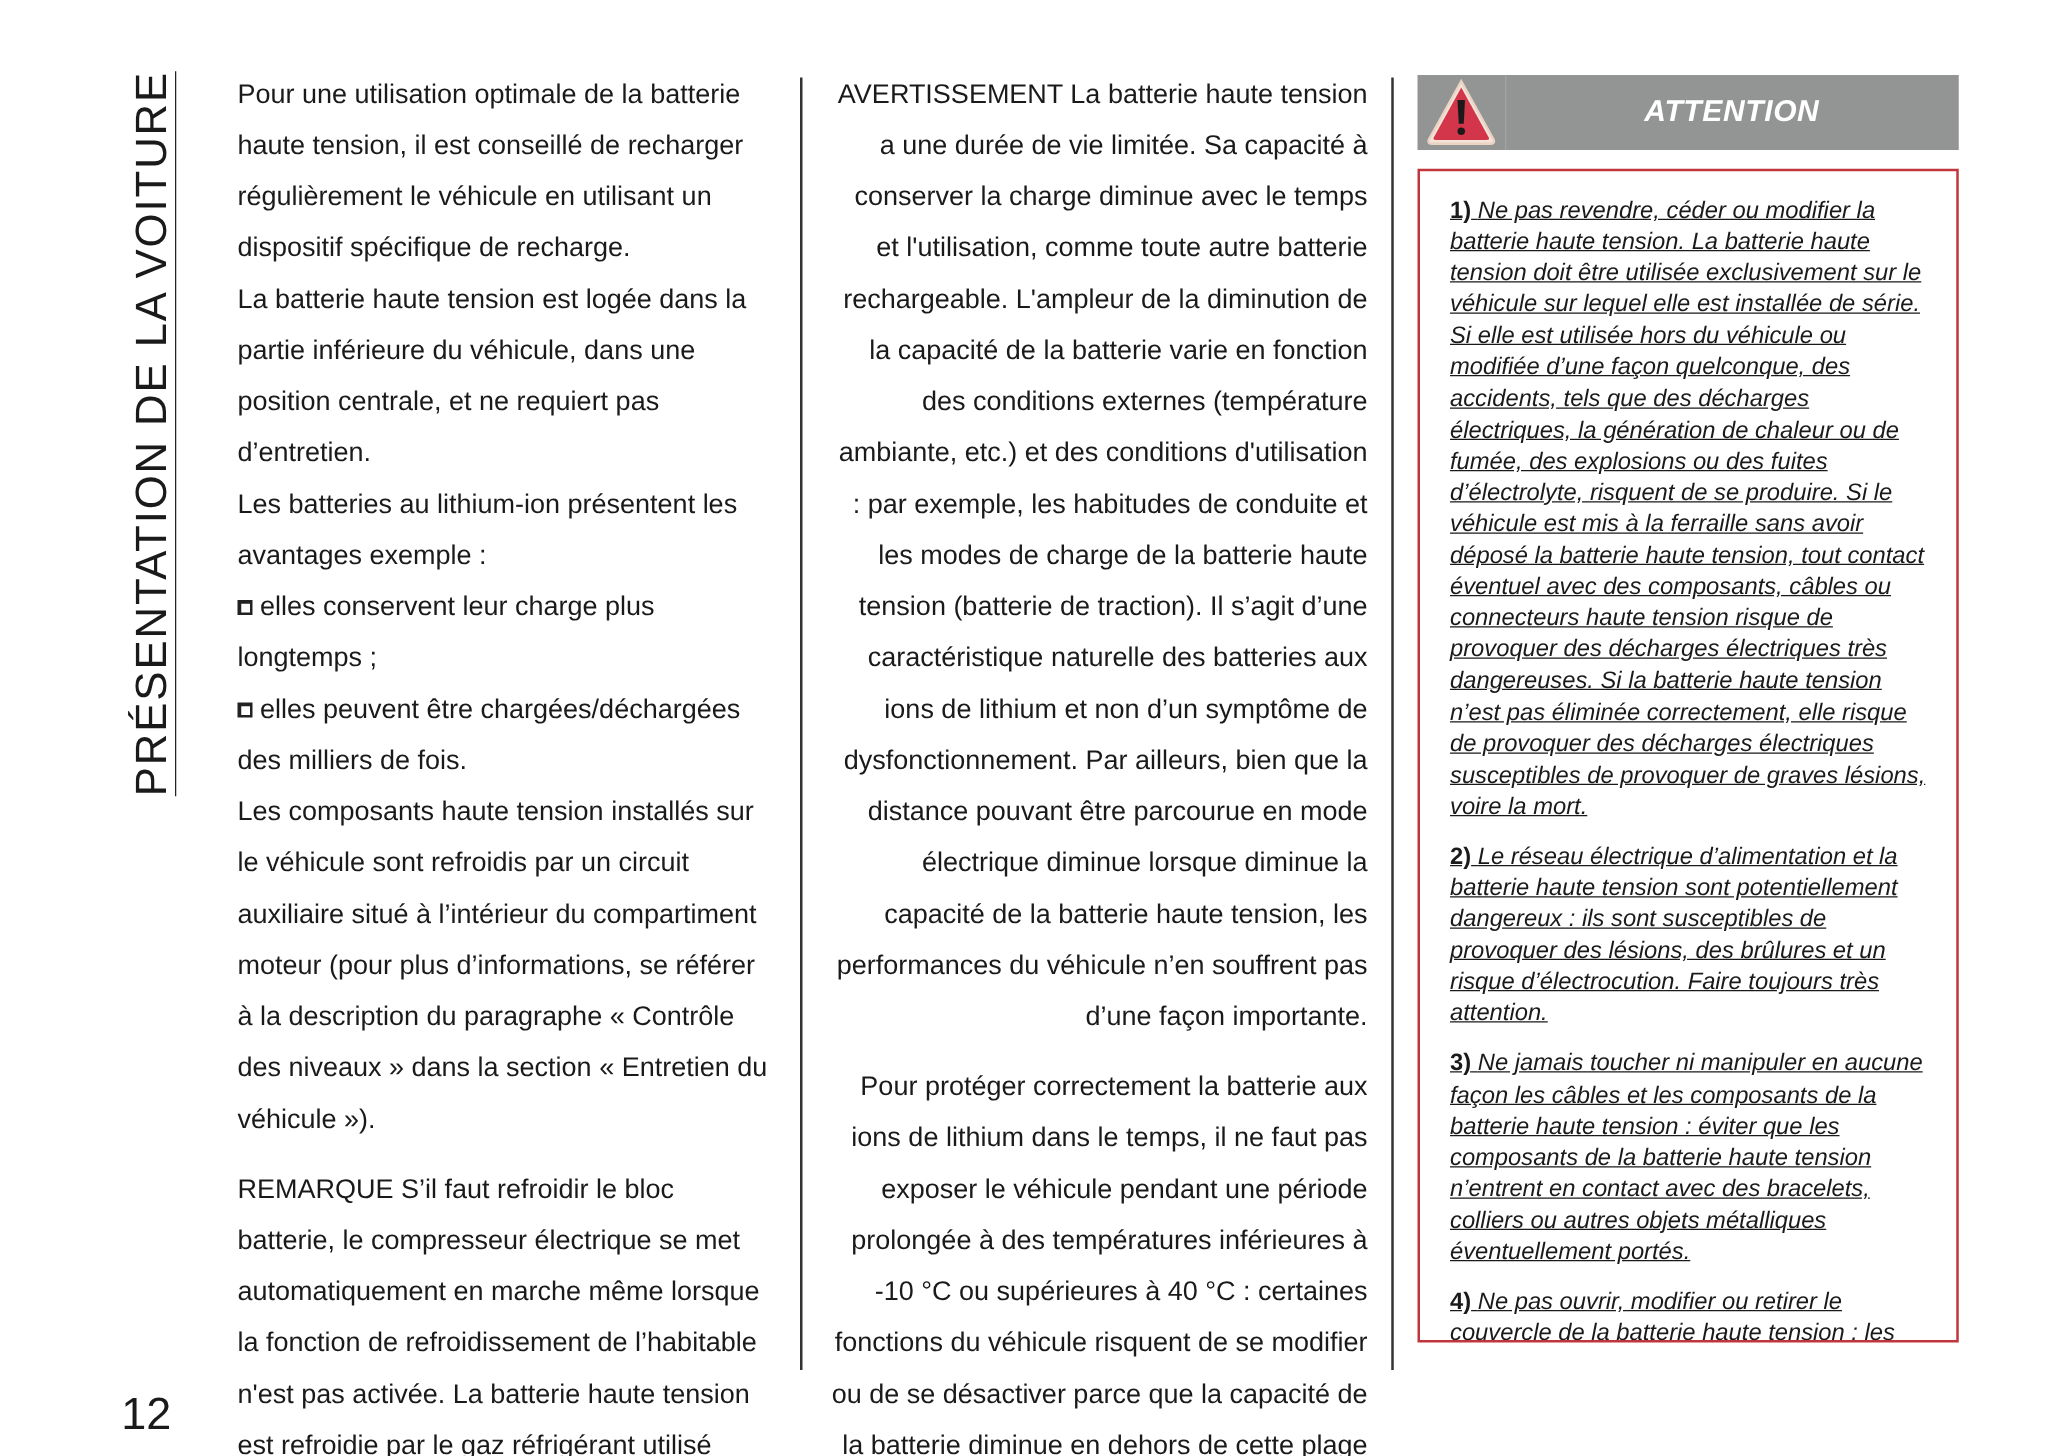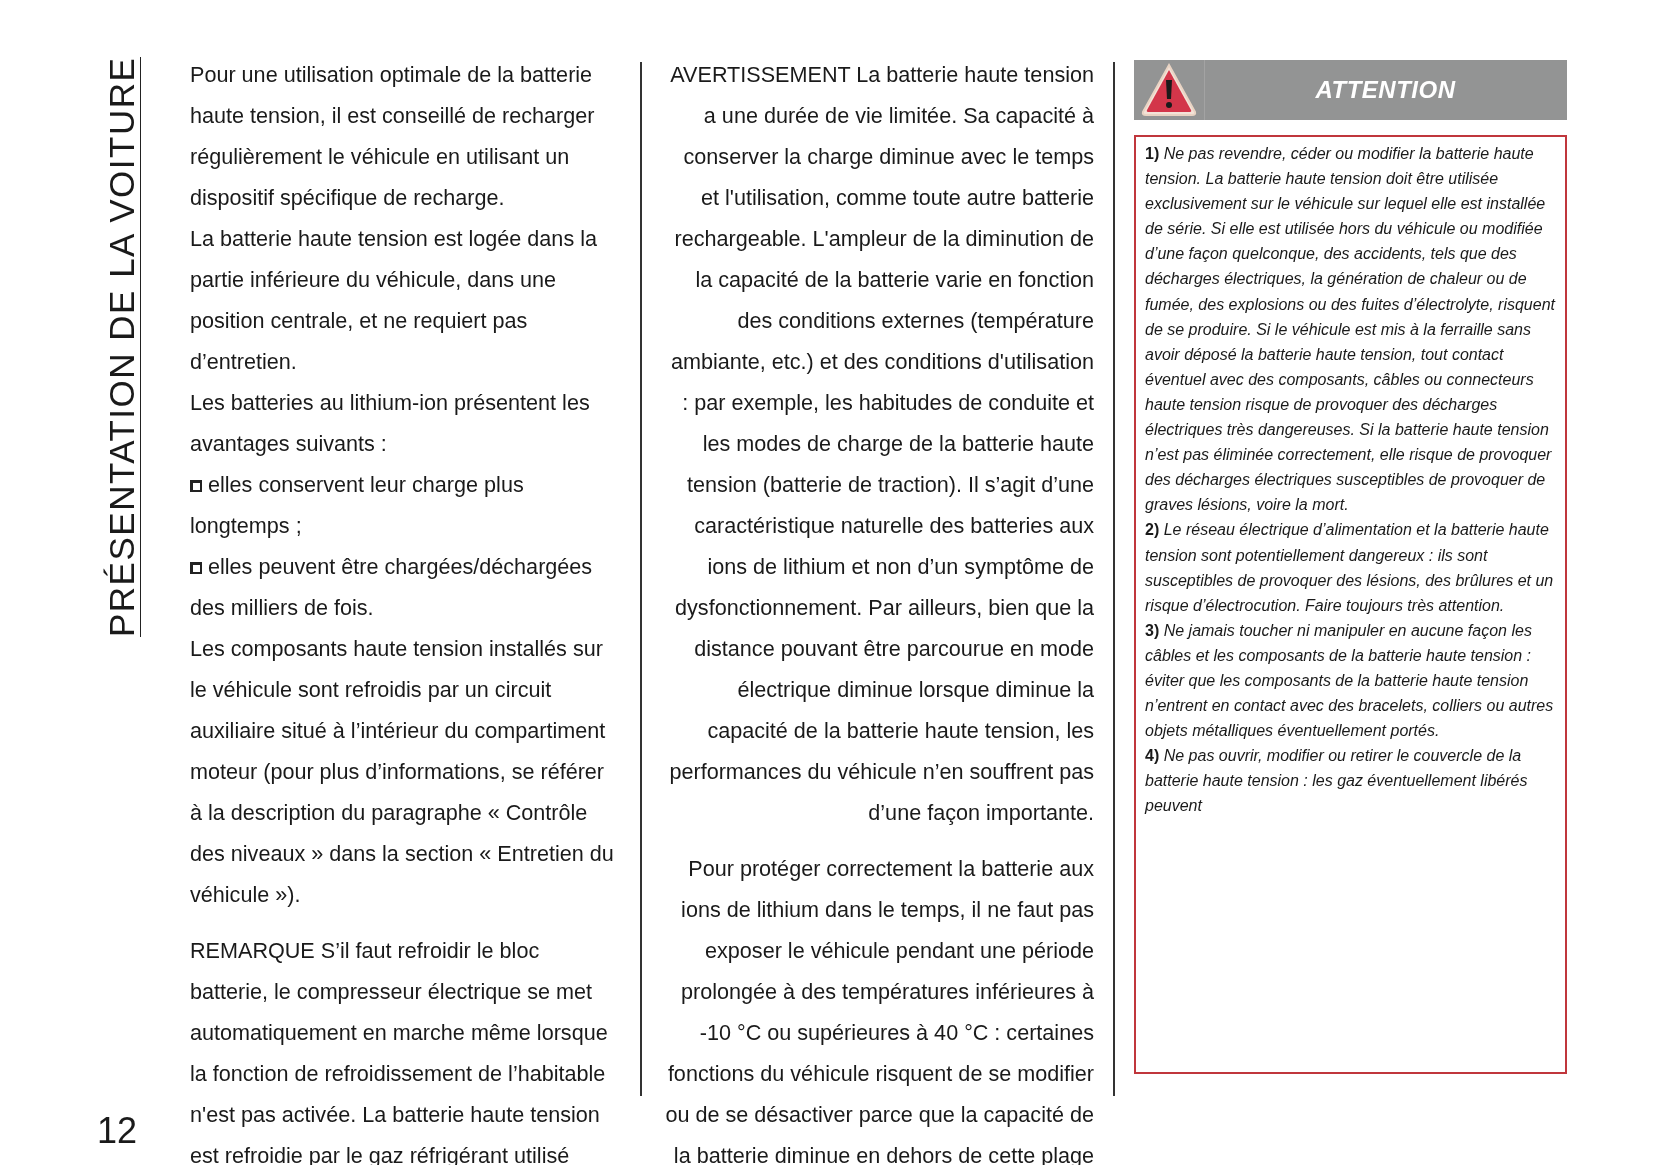--- a/index.html
+++ b/index.html
@@ -48,35 +48,35 @@
     position: absolute; left: 70px; right: 0; top: 0; height: 64px; line-height: 60px;
     text-align: center; color: #ffffff; font-weight: bold; font-style: italic;
     font-size: 24px; letter-spacing: 0.5px;
   }
   .attn-box {
     position: absolute; left: 1134px; top: 135px; width: 433px; height: 939px;
     border: 2.5px solid #c0363c; box-sizing: border-box;
     padding: 4px 8px 0 9px; overflow: hidden;
   }
   .attn-box p {
-    margin: 0; font-style: italic; font-size: 16px; line-height: 25.1px; color: #1a1a1a;
+    margin: 15px; font-style: italic; font-size: 19px; line-height: 25.1px; color: #1a1a1a; text-decoration: underline;
   }
   .attn-box b { font-style: normal; font-weight: bold; }
 </style>
 </head>
 <body>
 
 <div class="section-title">
   <span>PRÉSENTATION DE LA VOITURE</span>
 </div>
 
 <div class="col col1">
   <p>Pour une utilisation optimale de la batterie haute tension, il est conseillé de recharger régulièrement le véhicule en utilisant un dispositif spécifique de recharge.</p>
   <p>La batterie haute tension est logée dans la partie inférieure du véhicule, dans une position centrale, et ne requiert pas d’entretien.</p>
-  <p>Les batteries au lithium-ion présentent les avantages suivants :</p>
+  <p>Les batteries au lithium-ion présentent les avantages exemple :</p>
   <p><span class="bullet"></span><span>elles conservent leur charge plus longtemps ;</span></p>
   <p><span class="bullet"></span><span>elles peuvent être chargées/déchargées des milliers de fois.</span></p>
   <p>Les composants haute tension installés sur le véhicule sont refroidis par un circuit auxiliaire situé à l’intérieur du compartiment moteur (pour plus d’informations, se référer à la description du paragraphe « Contrôle des niveaux » dans la section « Entretien du véhicule »).</p>
   <p class="gap">REMARQUE S’il faut refroidir le bloc batterie, le compresseur électrique se met automatiquement en marche même lorsque la fonction de refroidissement de l’habitable n'est pas activée. La batterie haute tension est refroidie par le gaz réfrigérant utilisé également par le système de climatisation de l’habitacle.</p>
 </div>
 
 <div class="divider div1"></div>
 
 <div class="col col2">
   <p>AVERTISSEMENT La batterie haute tension a une durée de vie limitée. Sa capacité à conserver la charge diminue avec le temps et l'utilisation, comme toute autre batterie rechargeable. L'ampleur de la diminution de la capacité de la batterie varie en fonction des conditions externes (température ambiante, etc.) et des conditions d'utilisation : par exemple, les habitudes de conduite et les modes de charge de la batterie haute tension (batterie de traction). Il s’agit d’une caractéristique naturelle des batteries aux ions de lithium et non d’un symptôme de dysfonctionnement. Par ailleurs, bien que la distance pouvant être parcourue en mode électrique diminue lorsque diminue la capacité de la batterie haute tension, les performances du véhicule n’en souffrent pas d’une façon importante.</p>

